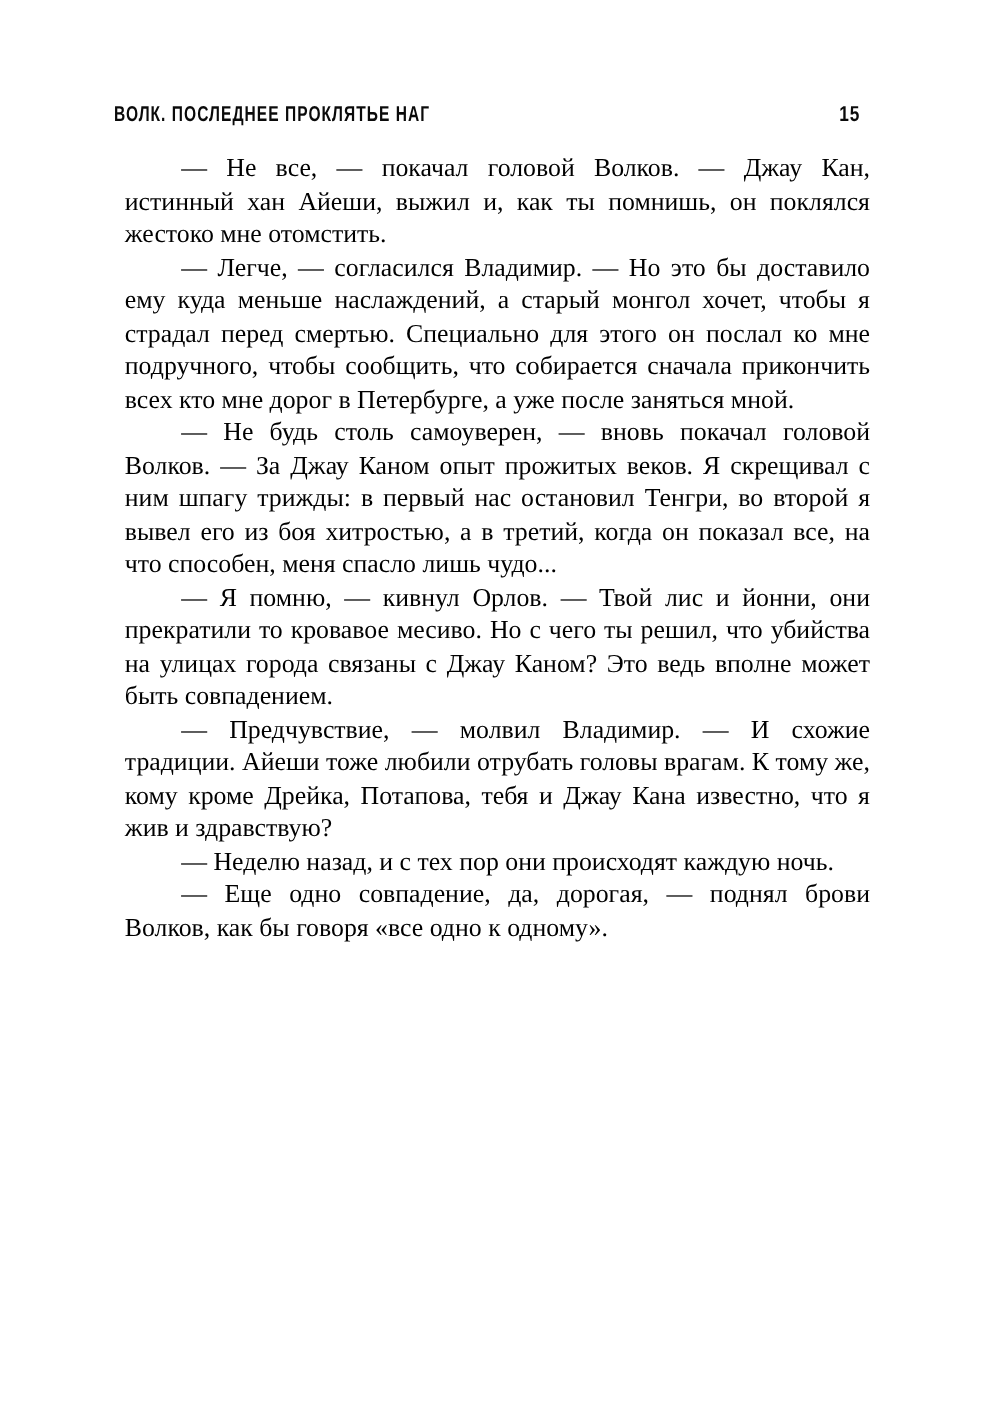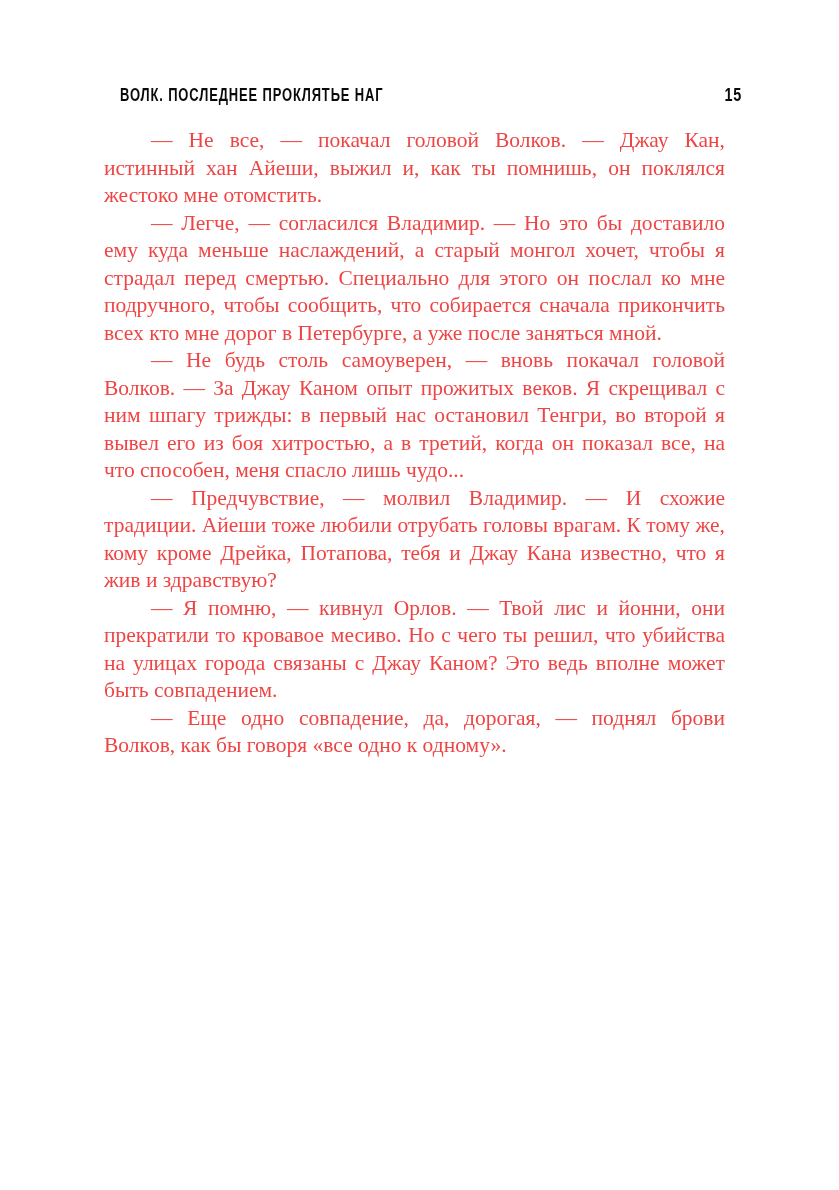--- a/index.html
+++ b/index.html
@@ -9,21 +9,21 @@
   }
   .book-page {
     position: relative;
     width: 839px;
     height: 1190px;
     background: #ffffff;
     overflow: hidden;
   }
   .running-header {
     position: absolute;
-    left: 120px;
+    left: 95px;
     top: 84px;
     width: 622px;
     display: flex;
     justify-content: space-between;
     align-items: center;
   }
   .running-title {
     display: inline-block;
     font-family: "Liberation Sans", sans-serif;
     font-weight: 700;
@@ -47,21 +47,21 @@
     transform-origin: right center;
   }
   .body-text {
     position: absolute;
     left: 104px;
     top: 127px;
     width: 621px;
     font-family: "Liberation Serif", "DejaVu Serif", serif;
     font-size: 21.5px;
     line-height: 27.5px;
-    color: #ef4444;
+    color: #000000;
     text-align: justify;
     hyphens: auto;
     -webkit-hyphens: auto;
   }
   .body-text p {
     margin: 0;
     padding: 0;
     text-indent: 47px;
   }
 </style>
@@ -72,18 +72,19 @@
 
   <header class="running-header">
     <span class="running-title">Волк. Последнее проклятье наг</span>
     <span class="page-number">15</span>
   </header>
 
   <main class="body-text">
       <p>— Не все, — покачал головой Волков. — Джау Кан, истинный хан Айеши, выжил и, как ты помнишь, он поклялся жестоко мне отомстить.</p>
       <p>— Легче, — согласился Владимир. — Но это бы доставило ему куда меньше наслаждений, а старый монгол хочет, чтобы я страдал перед смертью. Специально для этого он послал ко мне подручного, чтобы сообщить, что собирается сначала прикончить всех кто мне дорог в Петербурге, а уже после заняться мной.</p>
       <p>— Не будь столь самоуверен, — вновь покачал головой Волков. — За Джау Каном опыт прожитых веков. Я скрещивал с ним шпагу трижды: в первый нас остановил Тенгри, во второй я вывел его из боя хитростью, а в третий, когда он показал все, на что способен, меня спасло лишь чудо...</p>
+      <p>— Я помню, — кивнул Орлов. — Твой лис и йонни, они прекратили то кровавое месиво. Но с чего ты решил, что убийства на улицах города связаны с Джау Каном? Это ведь вполне может быть совпадением.</p>
       <p>— Предчувствие, — молвил Владимир. — И схожие традиции. Айеши тоже любили отрубать головы врагам. К тому же, кому кроме Дрейка, Потапова, тебя и Джау Кана известно, что я жив и здравствую?</p>
-      <p>— Я помню, — кивнул Орлов. — Твой лис и йонни, они прекратили то кровавое месиво. Но с чего ты решил, что убийства на улицах города связаны с Джау Каном? Это ведь вполне может быть совпадением.</p>
+      <p>— Неделю назад, и с тех пор они происходят каждую ночь.</p>
       <p>— Еще одно совпадение, да, дорогая, — поднял брови Волков, как бы говоря «все одно к одному».</p>
     </main>
 
 </div>
 
 </body></html>

